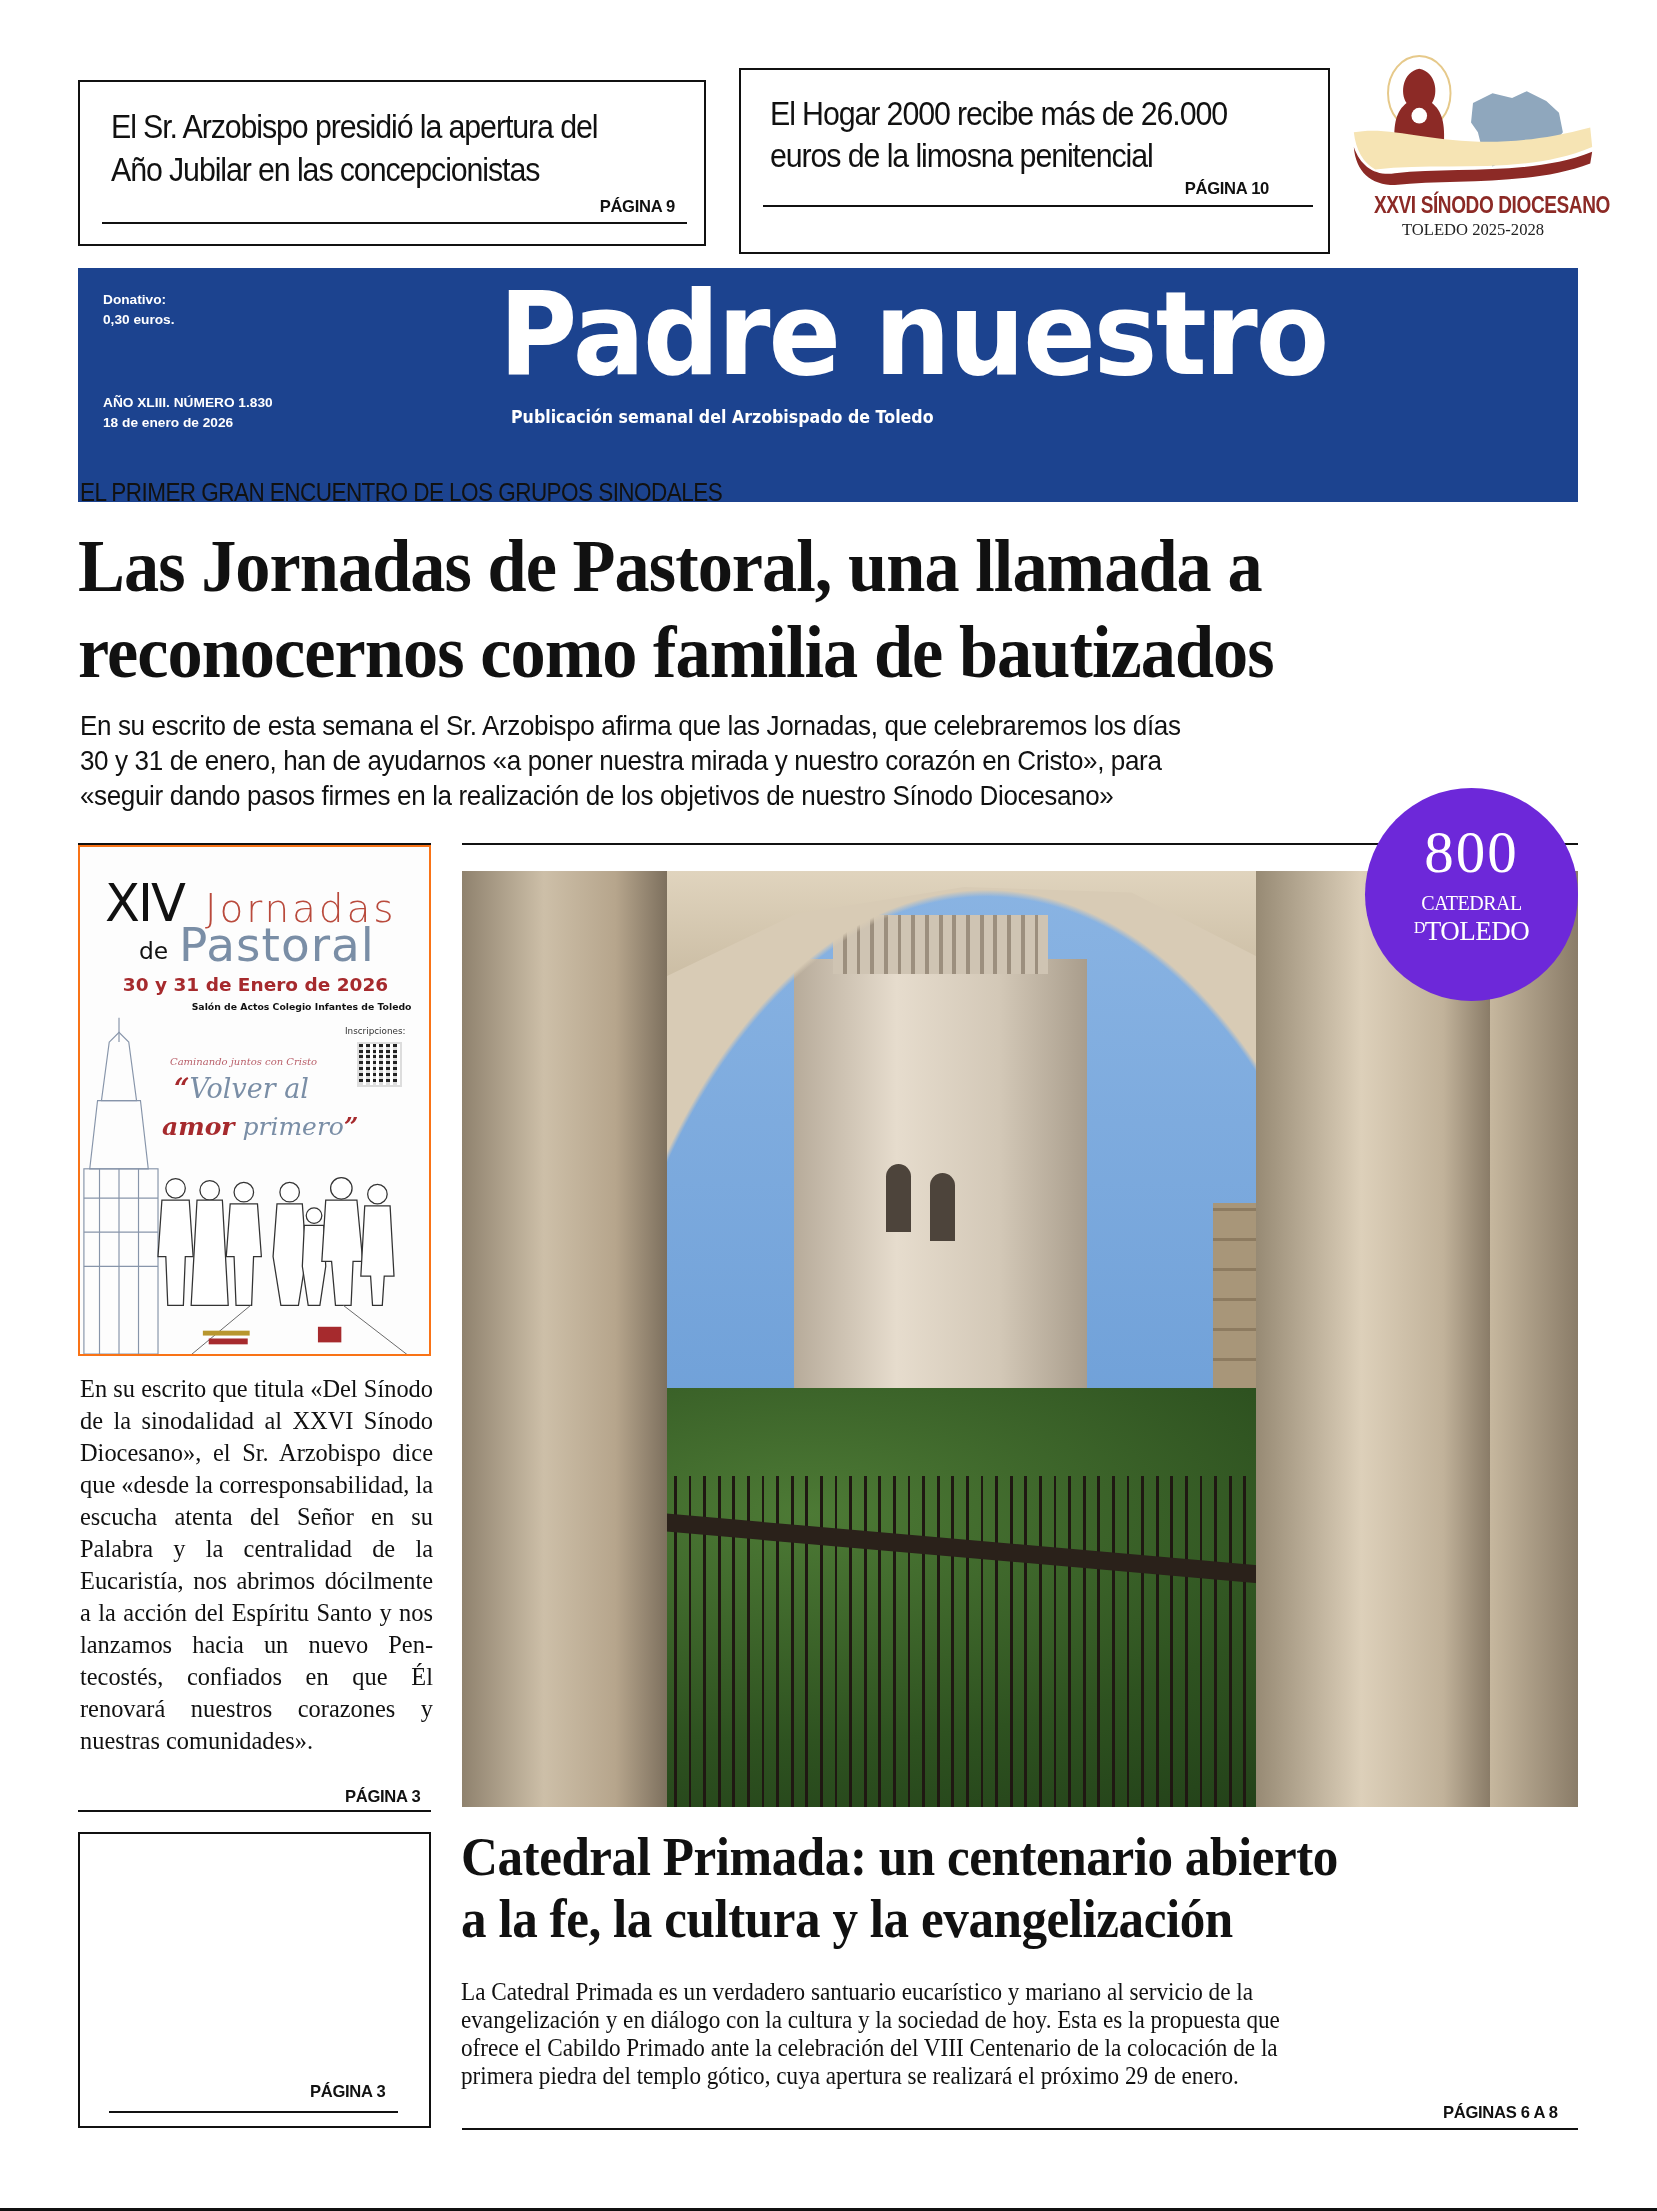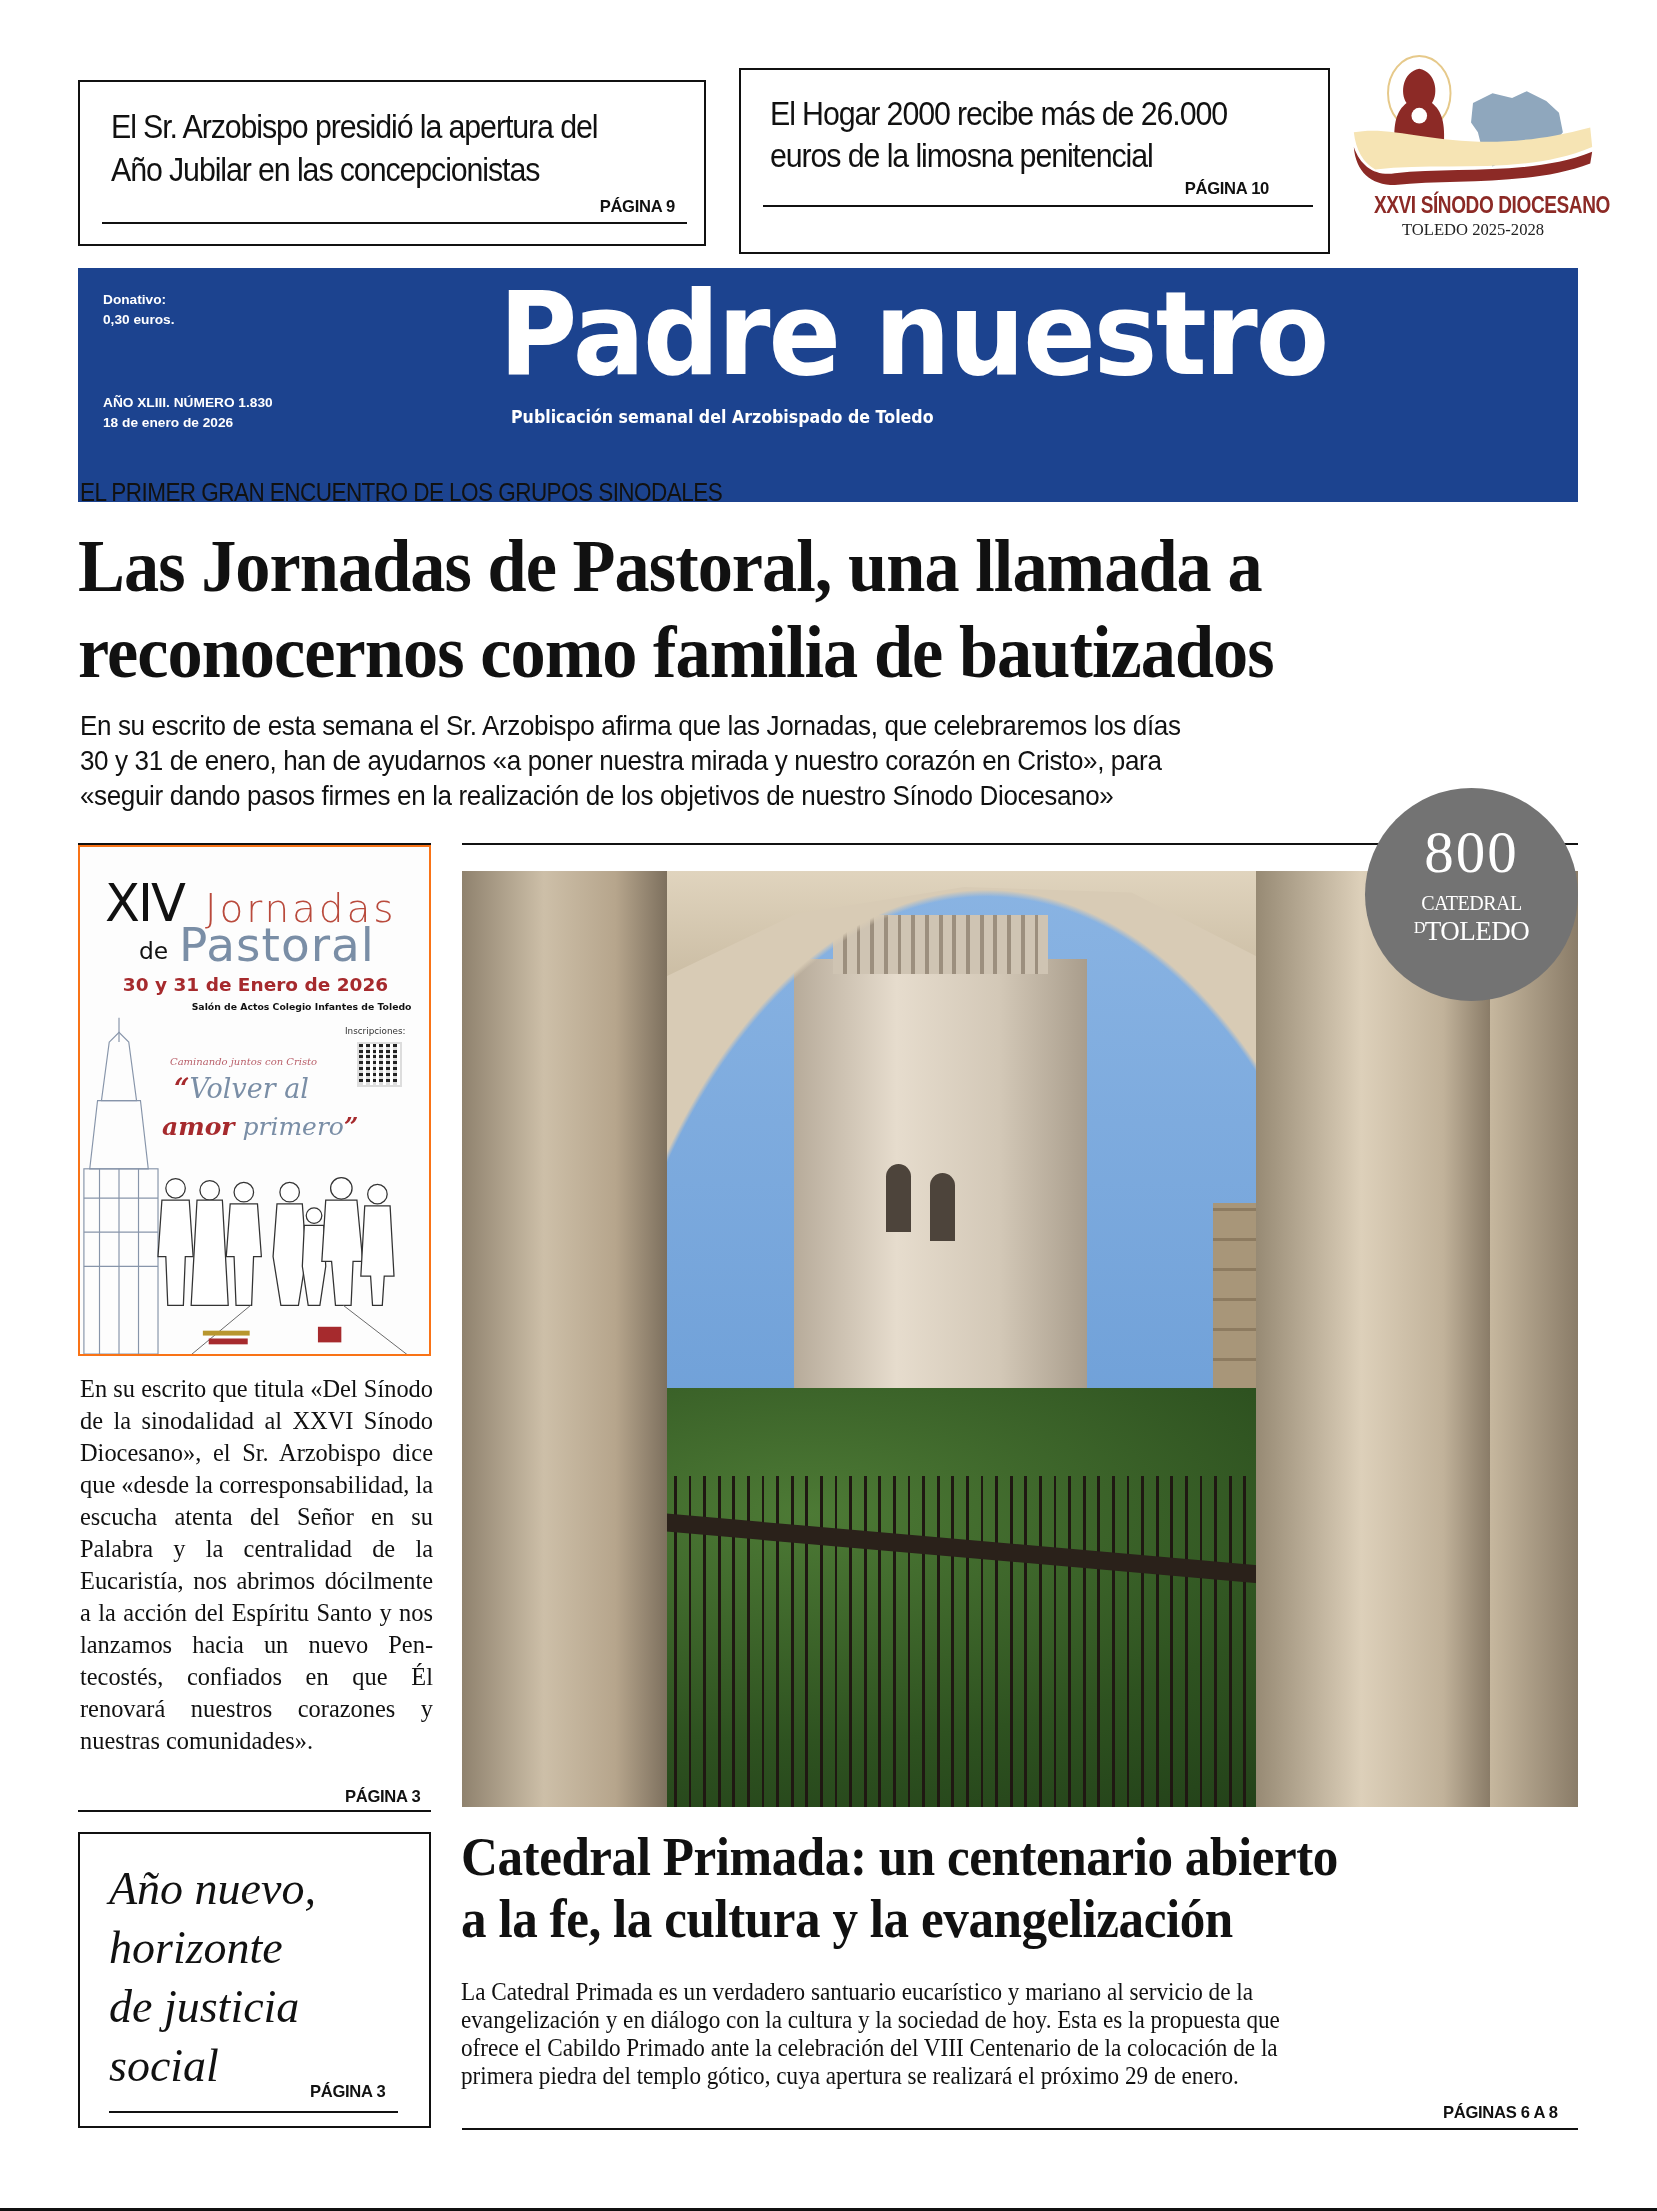--- a/index.html
+++ b/index.html
@@ -78,21 +78,21 @@
            background: linear-gradient(180deg, #e0d4be 0%, #cbbda4 100%); }
   .wall-r { position: absolute; left: 751px; top: 332px; width: 107px; height: 605px;
            background: repeating-linear-gradient(0deg, #a89679 0 27px, #8d7b60 27px 30px); }
   .fence { position: absolute; left: 98px; top: 605px; width: 878px; height: 332px;
            background:
              repeating-linear-gradient(90deg, transparent 0 11.7px, #1f1812 11.7px 14.6px),
              transparent; }
   .fence-rail { position: absolute; left: 107px; top: 634px; width: 809px; height: 17.6px; background: #2a211a; transform: skewY(5deg); transform-origin: left top; }
 
   
-  .badge-800 { position: absolute; left: 1365px; top: 788px; width: 213px; height: 213px; border-radius: 50%; background: #737373; color: #fff; text-align: center; font-family: "Liberation Serif", serif; }
+  .badge-800 { position: absolute; left: 1365px; top: 788px; width: 213px; height: 213px; border-radius: 50%; background: #6d28d9; color: #fff; text-align: center; font-family: "Liberation Serif", serif; }
   .badge-800 .b-num { position: absolute; left: 0; top: 35px; width: 213px; font-size: 59px; line-height: 59px; letter-spacing: 2px; }
   .badge-800 .b-l2 { position: absolute; left: 0; top: 101px; width: 213px; font-size: 20px; line-height: 29px; letter-spacing: -0.5px; }
   .badge-800 .b-l3 { position: absolute; left: 0; top: 129px; width: 213px; font-size: 27px; line-height: 29px; letter-spacing: -0.5px; }
 
   
   .story2-title { position: absolute; left: 461px; top: 1826px; font-family: "Liberation Serif", serif; font-weight: bold; font-size: 55px; line-height: 62px; color: #111; white-space: pre-line; transform: scaleX(0.93); transform-origin: left top; letter-spacing: -0.5px; }
   .story2-body { position: absolute; left: 461px; top: 1978px; font-family: "Liberation Serif", serif; font-size: 24.4px; line-height: 28px; color: #111; white-space: pre-line; transform: scaleX(0.95); transform-origin: left top; }
 
   .page-bottom-rule { position: absolute; left: 0; top: 2208px; width: 1658px; height: 3.9px; background: #111; }
 </style>
@@ -200,24 +200,20 @@
       <rect x="244" y="492" width="24" height="16" fill="#a62a2d"></rect>
     </g>
   </svg>
 </div>
 
 <div class="side-text">En su escrito que titula «Del Sí­nodo de la sinodalidad al XX­VI Sínodo Diocesano», el Sr. Arzobispo dice que «desde la corresponsabilidad, la escucha atenta del Señor en su Palabra y la centralidad de la Eucaris­tía, nos abrimos dócilmente a la acción del Espíritu Santo y nos lanzamos hacia un nuevo Pen­tecostés, confiados en que Él renovará nuestros corazones y nuestras comunidades».</div>
 <div class="page-ref" style="left:345px; top:1787px;">PÁGINA 3</div>
 <div class="rule" style="left:78px; top:1810px; width:353px;"></div>
 
 <div class="editorial">
-  <div class="editorial-title">Año nuevo,
-horizonte
-de justicia
-social</div>
   <div class="page-ref" style="left:230px; top:248px;">PÁGINA 3</div>
   <div class="rule" style="left:29px; top:277px; width:289px;"></div>
 </div>
 
 <div class="photo">
   <div class="tower"></div>
   <div class="tower-top"></div>
   <div class="tower-win" style="left:424px; top:293px;"></div>
   <div class="tower-win" style="left:468px; top:302px;"></div>
   <div class="wall-r"></div>

